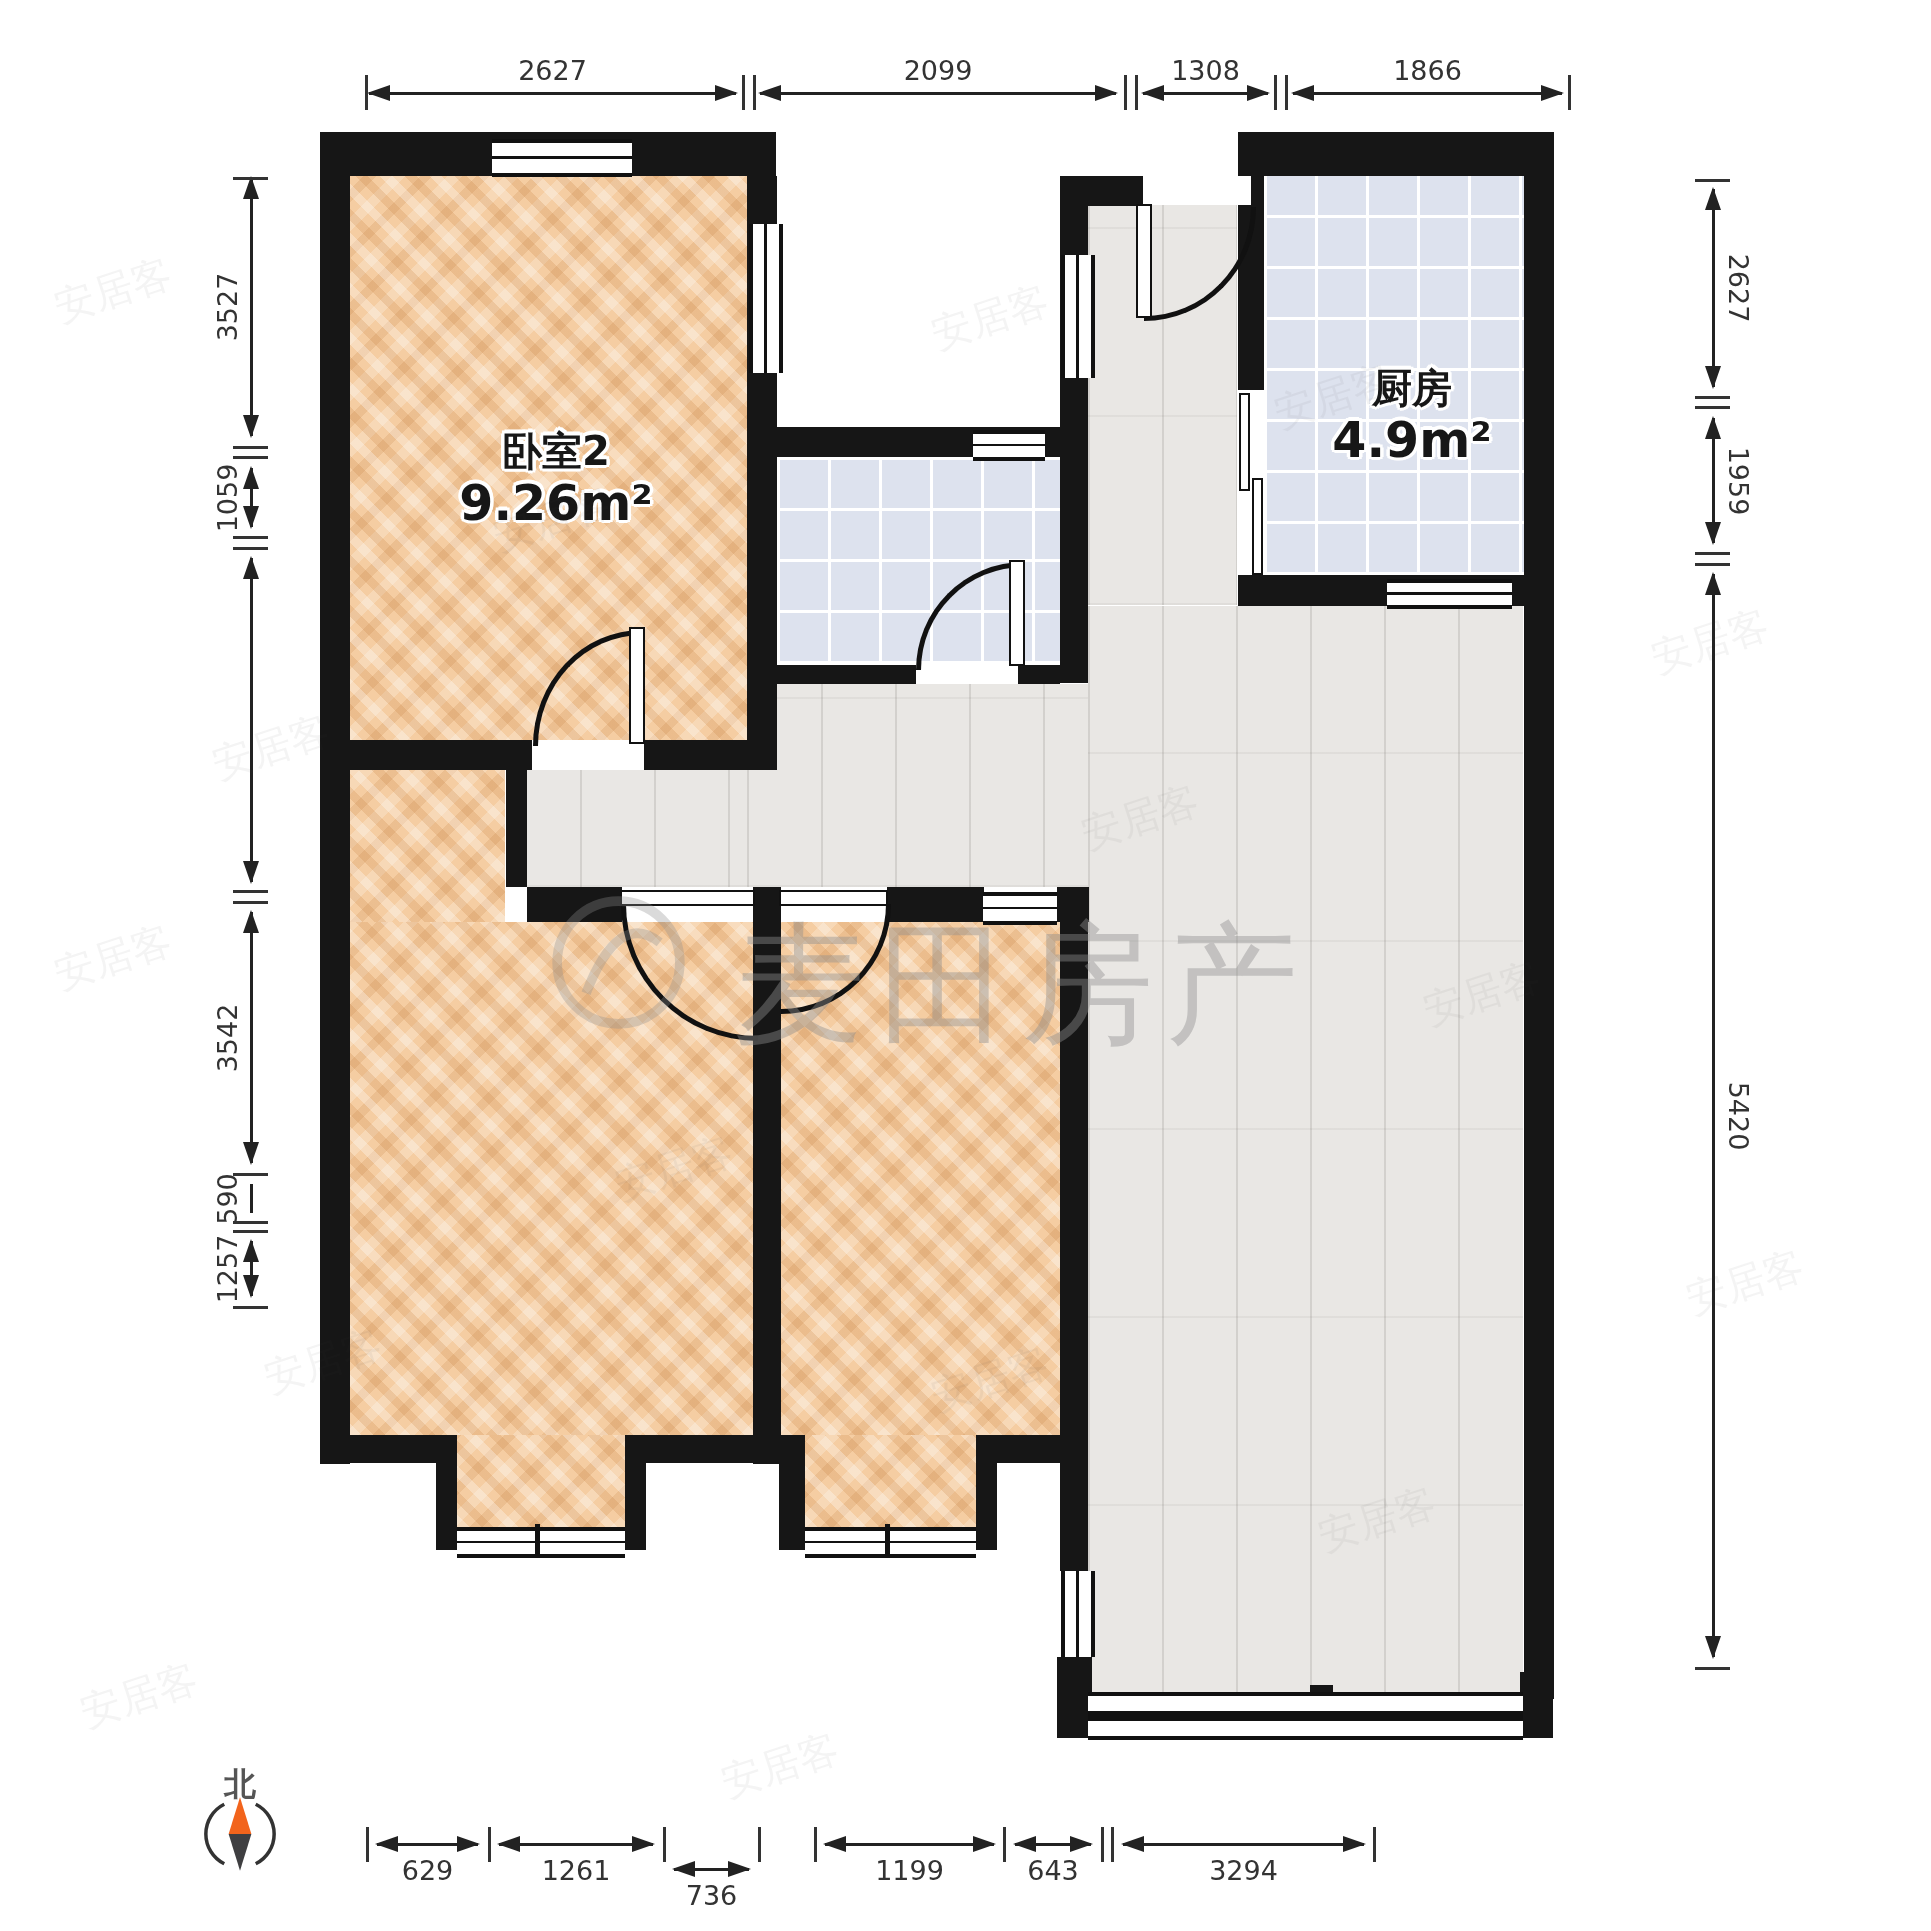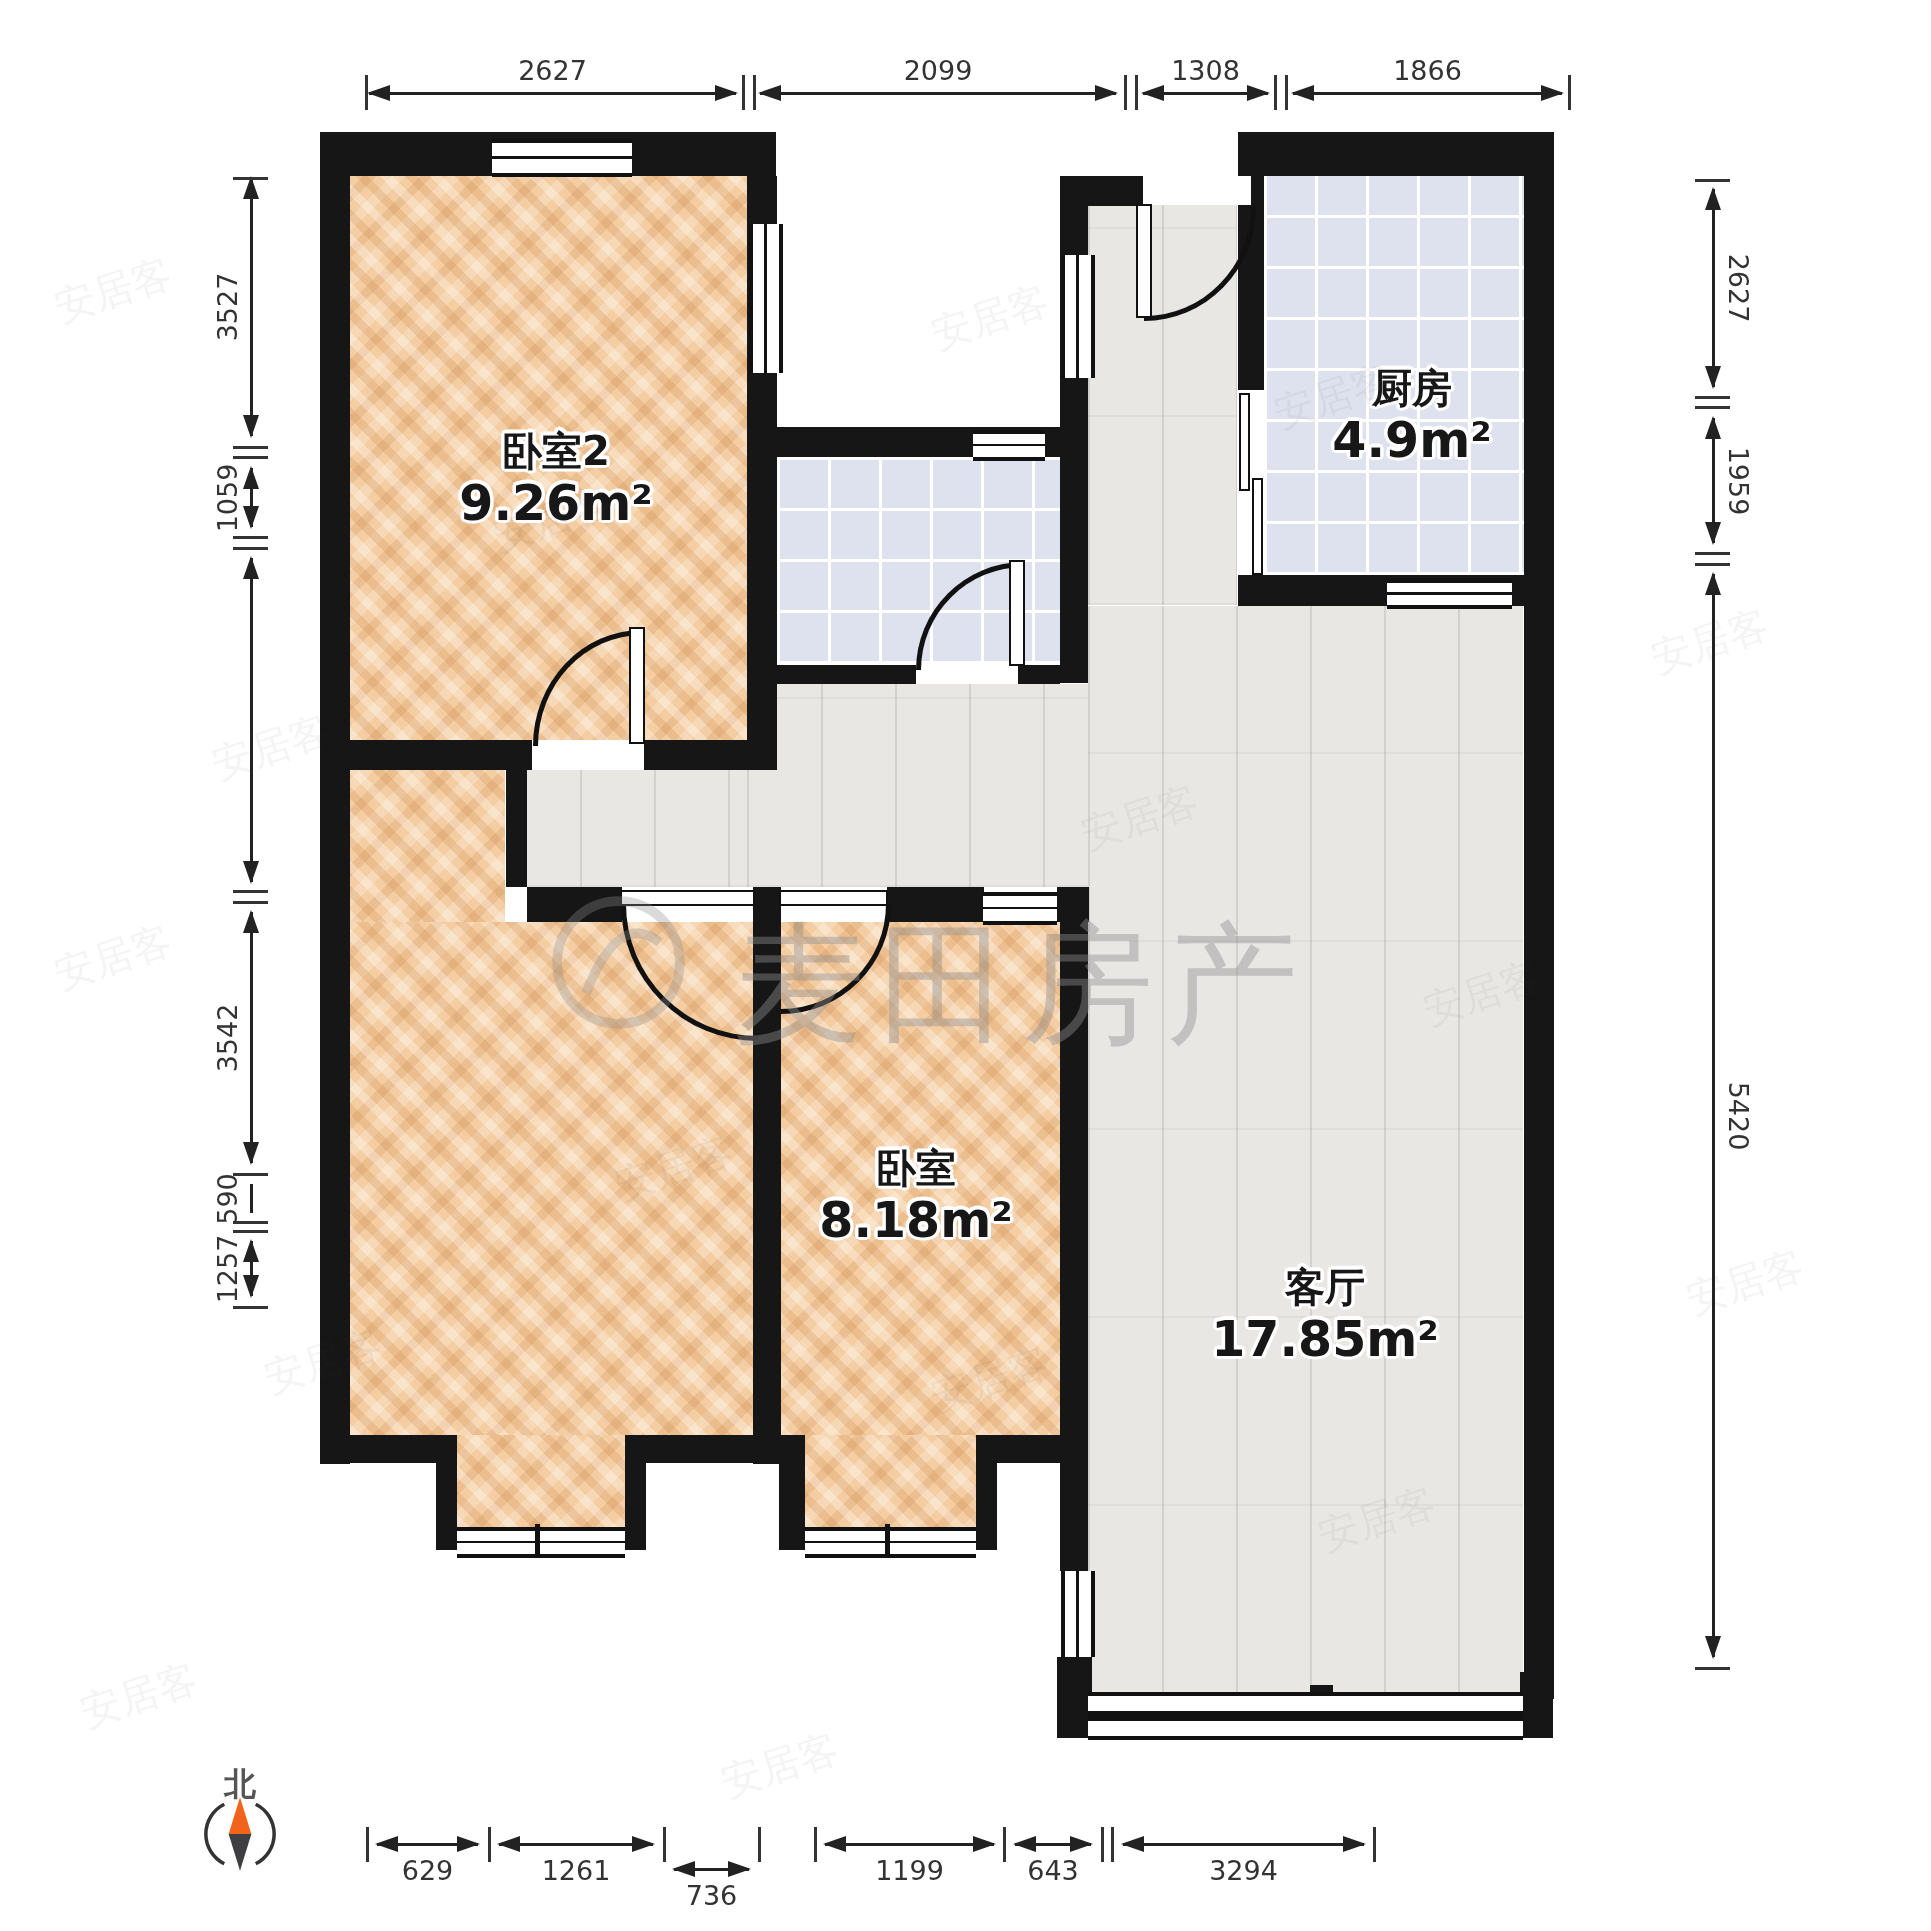--- a/index.html
+++ b/index.html
@@ -159,28 +159,20 @@
   <div class="leaf" style="left:1252px;top:478px;width:11.4px;height:97px"></div>
 
   <div class="rlabel" style="left:556px;top:479px">
     <div class="rname">卧室2</div>
     <div class="rarea">9.26m²</div>
   </div>
   <div class="rlabel" style="left:1412px;top:416px">
     <div class="rname">厨房</div>
     <div class="rarea">4.9m²</div>
   </div>
-  <div class="rlabel" style="left:916px;top:1196px">
-    <div class="rname">卧室</div>
-    <div class="rarea">8.18m²</div>
-  </div>
-  <div class="rlabel" style="left:1325px;top:1315px">
-    <div class="rname">客厅</div>
-    <div class="rarea">17.85m²</div>
-  </div>
 
   <div class="dimh" style="left:369px;top:92px;width:367px">
       <i class="al"></i>
       <i class="ar"></i>
       <span class="dlab up">2627</span>
     </div>
   <div class="dimh" style="left:760px;top:92px;width:356px">
       <i class="al"></i>
       <i class="ar"></i>
       <span class="dlab up">2099</span>

